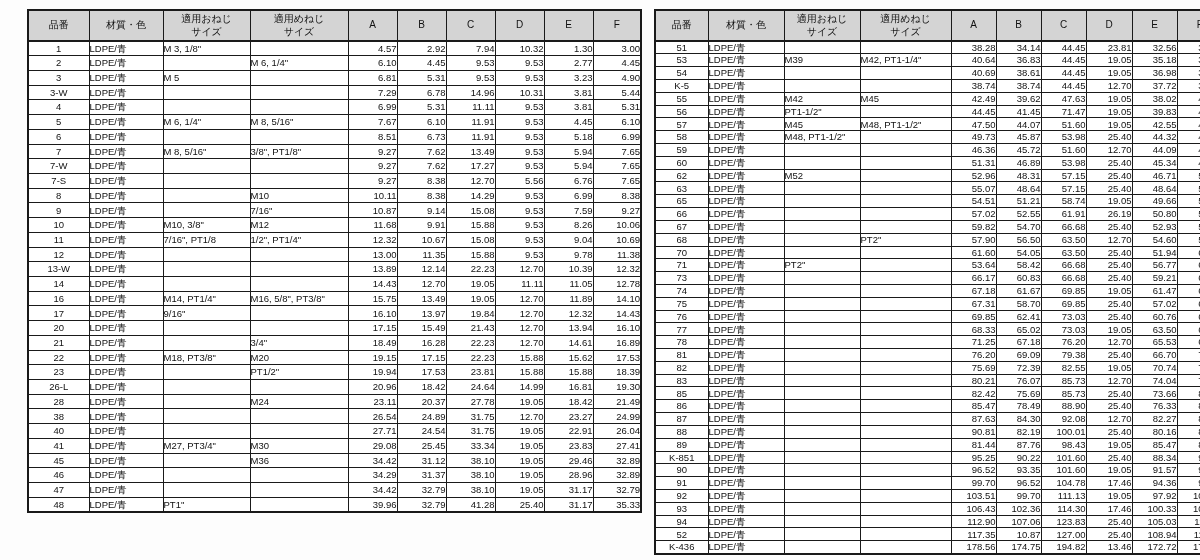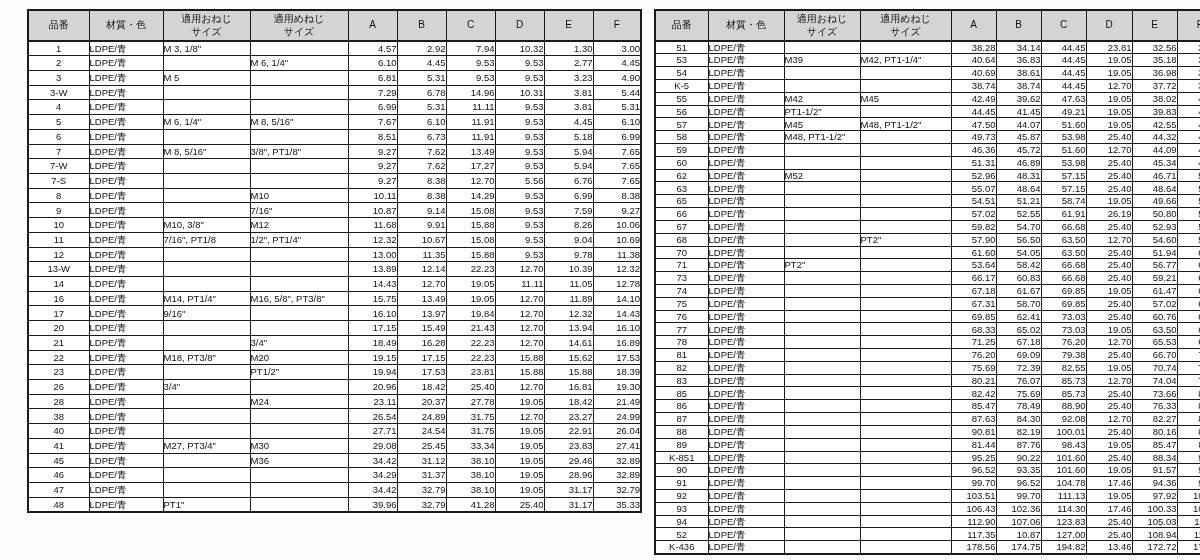--- a/index.html
+++ b/index.html
@@ -363,28 +363,28 @@
           <td class="col-male-thread-size"></td>
           <td class="col-female-thread-size">PT1/2"</td>
           <td class="col-dim-a">19.94</td>
           <td class="col-dim-b">17.53</td>
           <td class="col-dim-c">23.81</td>
           <td class="col-dim-d">15.88</td>
           <td class="col-dim-e">15.88</td>
           <td class="col-dim-f">18.39</td>
         </tr>
         <tr>
-          <td class="col-part-no">26</td>
-          <td class="col-material">LDPE/青</td>
-          <td class="col-male-thread-size">3/4"</td>
+          <td class="col-part-no">26-L</td>
+          <td class="col-material">LDPE/青</td>
+          <td class="col-male-thread-size"></td>
           <td class="col-female-thread-size"></td>
           <td class="col-dim-a">20.96</td>
           <td class="col-dim-b">18.42</td>
-          <td class="col-dim-c">25.40</td>
-          <td class="col-dim-d">12.70</td>
+          <td class="col-dim-c">24.64</td>
+          <td class="col-dim-d">14.99</td>
           <td class="col-dim-e">16.81</td>
           <td class="col-dim-f">19.30</td>
         </tr>
         <tr>
           <td class="col-part-no">28</td>
           <td class="col-material">LDPE/青</td>
           <td class="col-male-thread-size"></td>
           <td class="col-female-thread-size">M24</td>
           <td class="col-dim-a">23.11</td>
           <td class="col-dim-b">20.37</td>
@@ -568,21 +568,21 @@
           <td class="col-dim-e">38.02</td>
           <td class="col-dim-f">41.15</td>
         </tr>
         <tr>
           <td class="col-part-no">56</td>
           <td class="col-material">LDPE/青</td>
           <td class="col-male-thread-size">PT1-1/2"</td>
           <td class="col-female-thread-size"></td>
           <td class="col-dim-a">44.45</td>
           <td class="col-dim-b">41.45</td>
-          <td class="col-dim-c">49.21</td>
+          <td class="col-dim-c">71.47</td>
           <td class="col-dim-d">19.05</td>
           <td class="col-dim-e">39.83</td>
           <td class="col-dim-f">42.80</td>
         </tr>
         <tr>
           <td class="col-part-no">57</td>
           <td class="col-material">LDPE/青</td>
           <td class="col-male-thread-size">M45</td>
           <td class="col-female-thread-size">M48, PT1-1/2"</td>
           <td class="col-dim-a">47.50</td>

